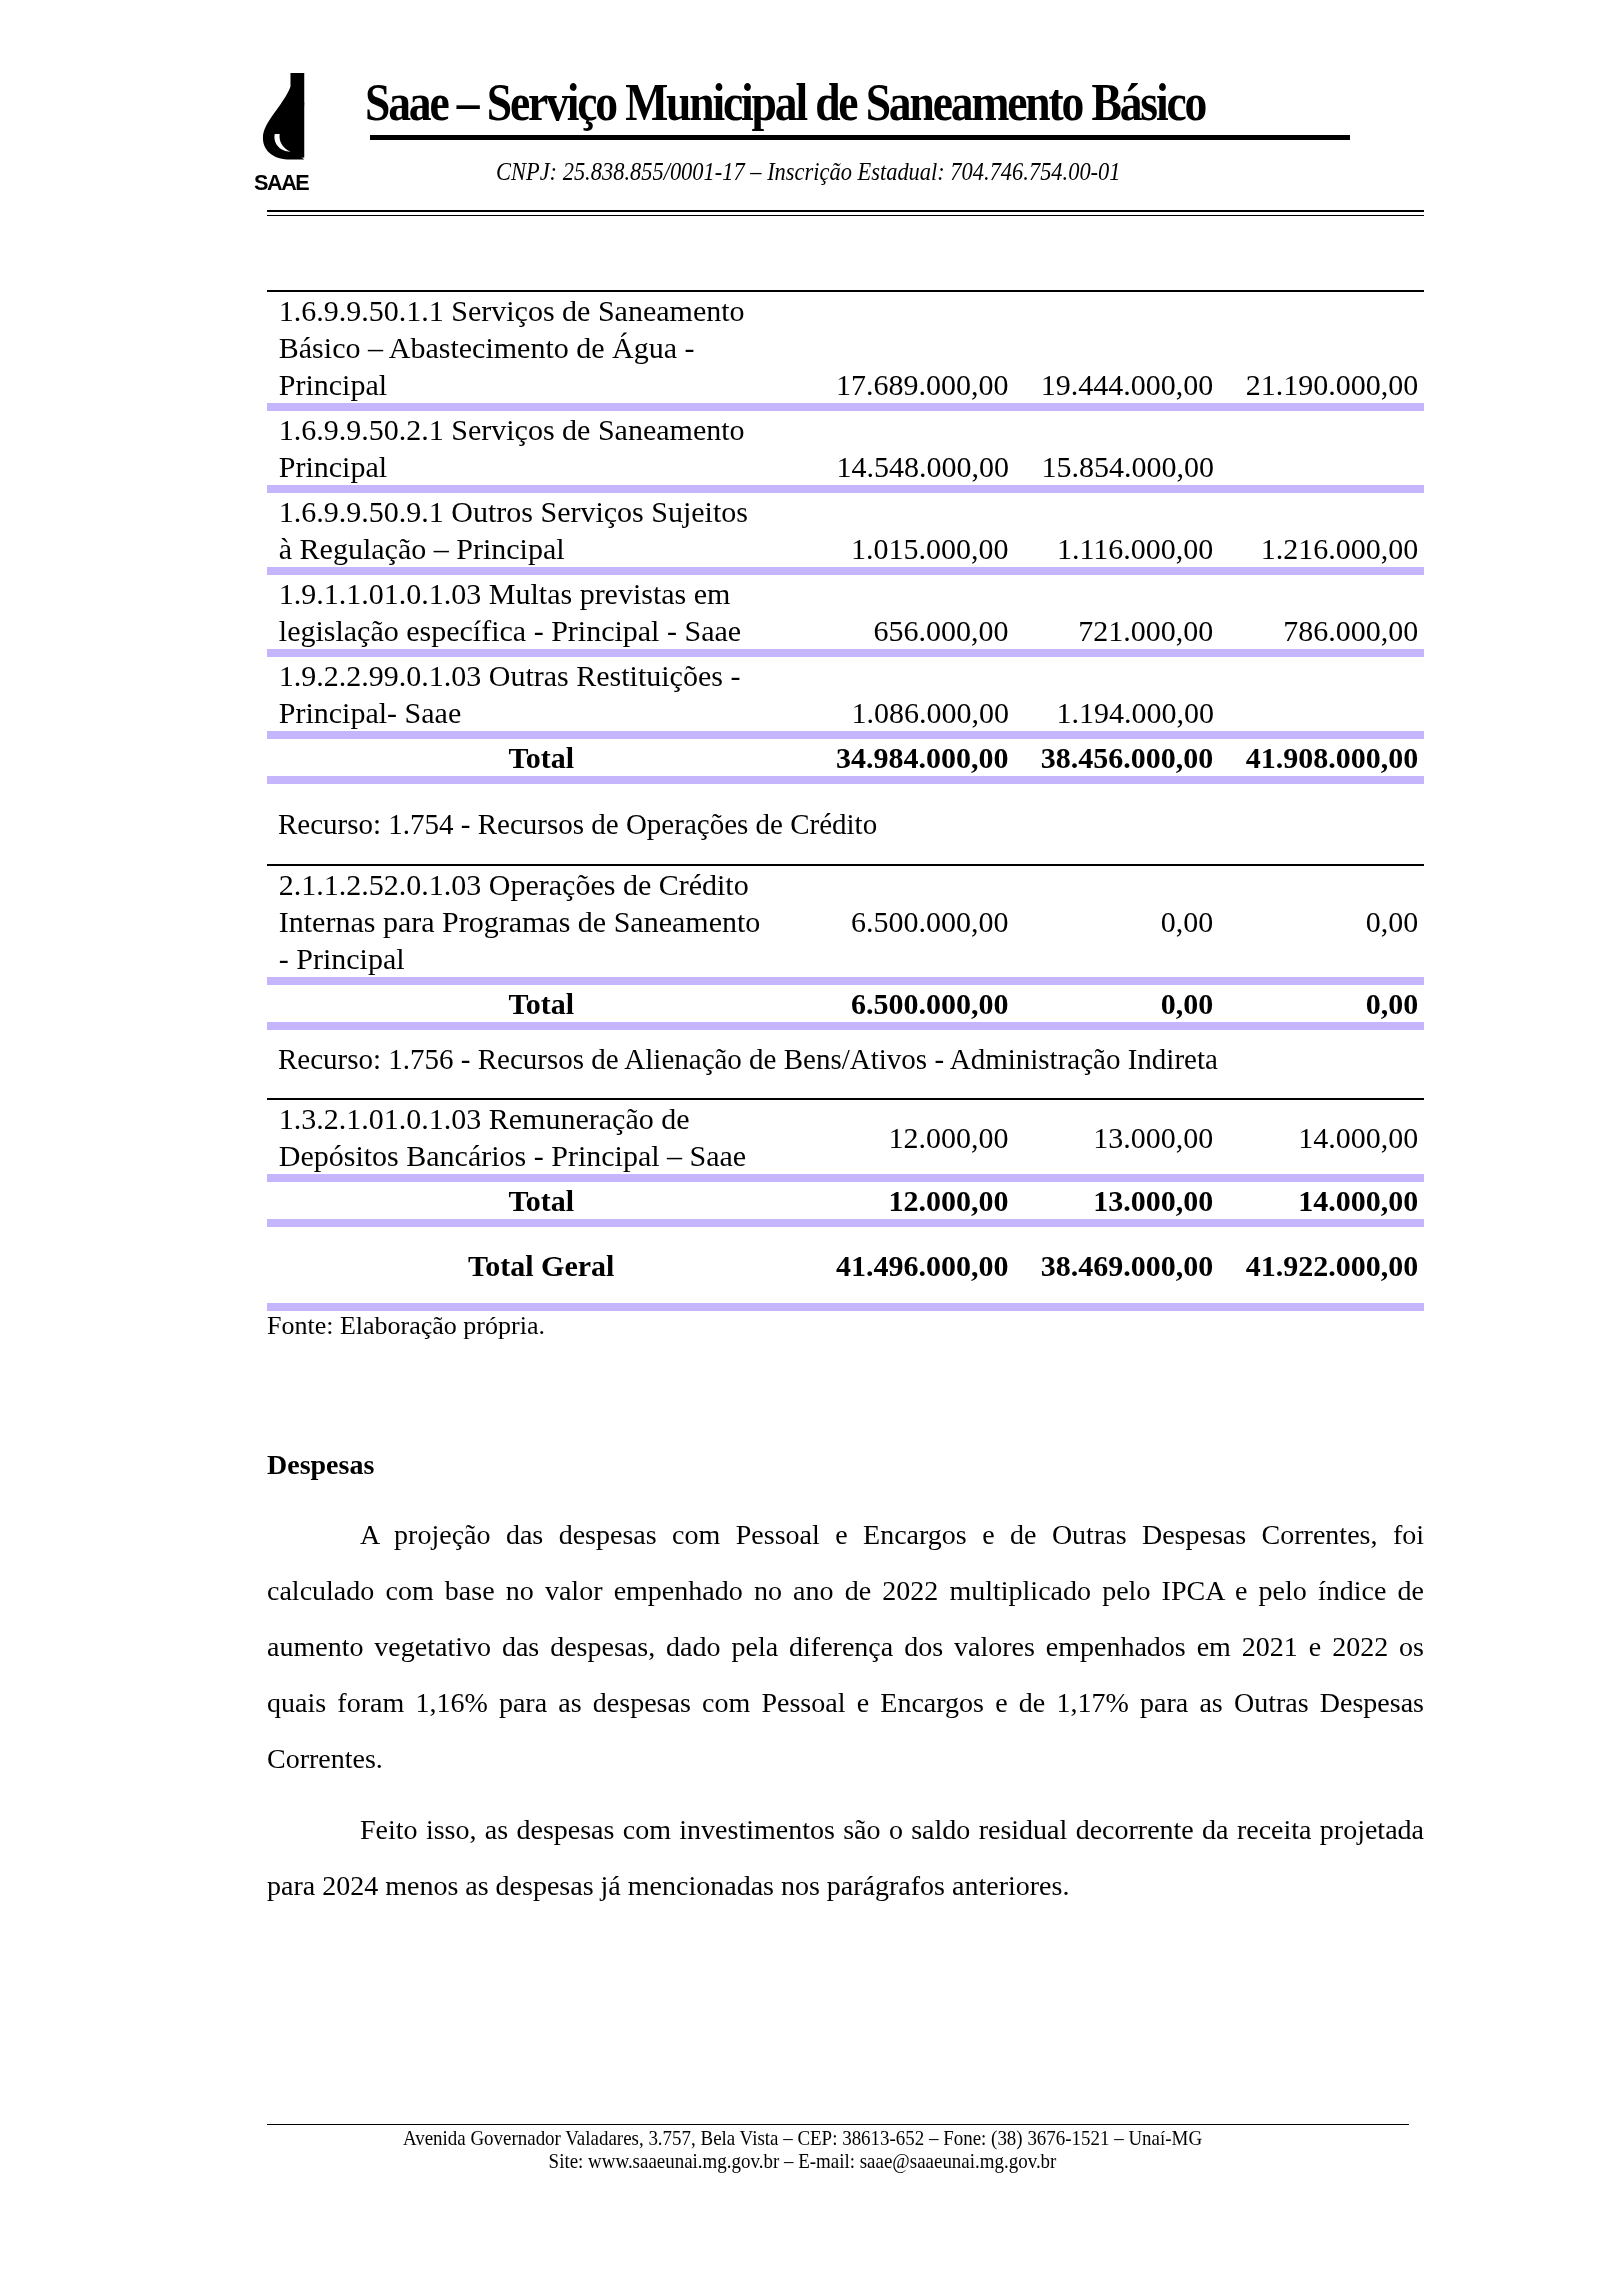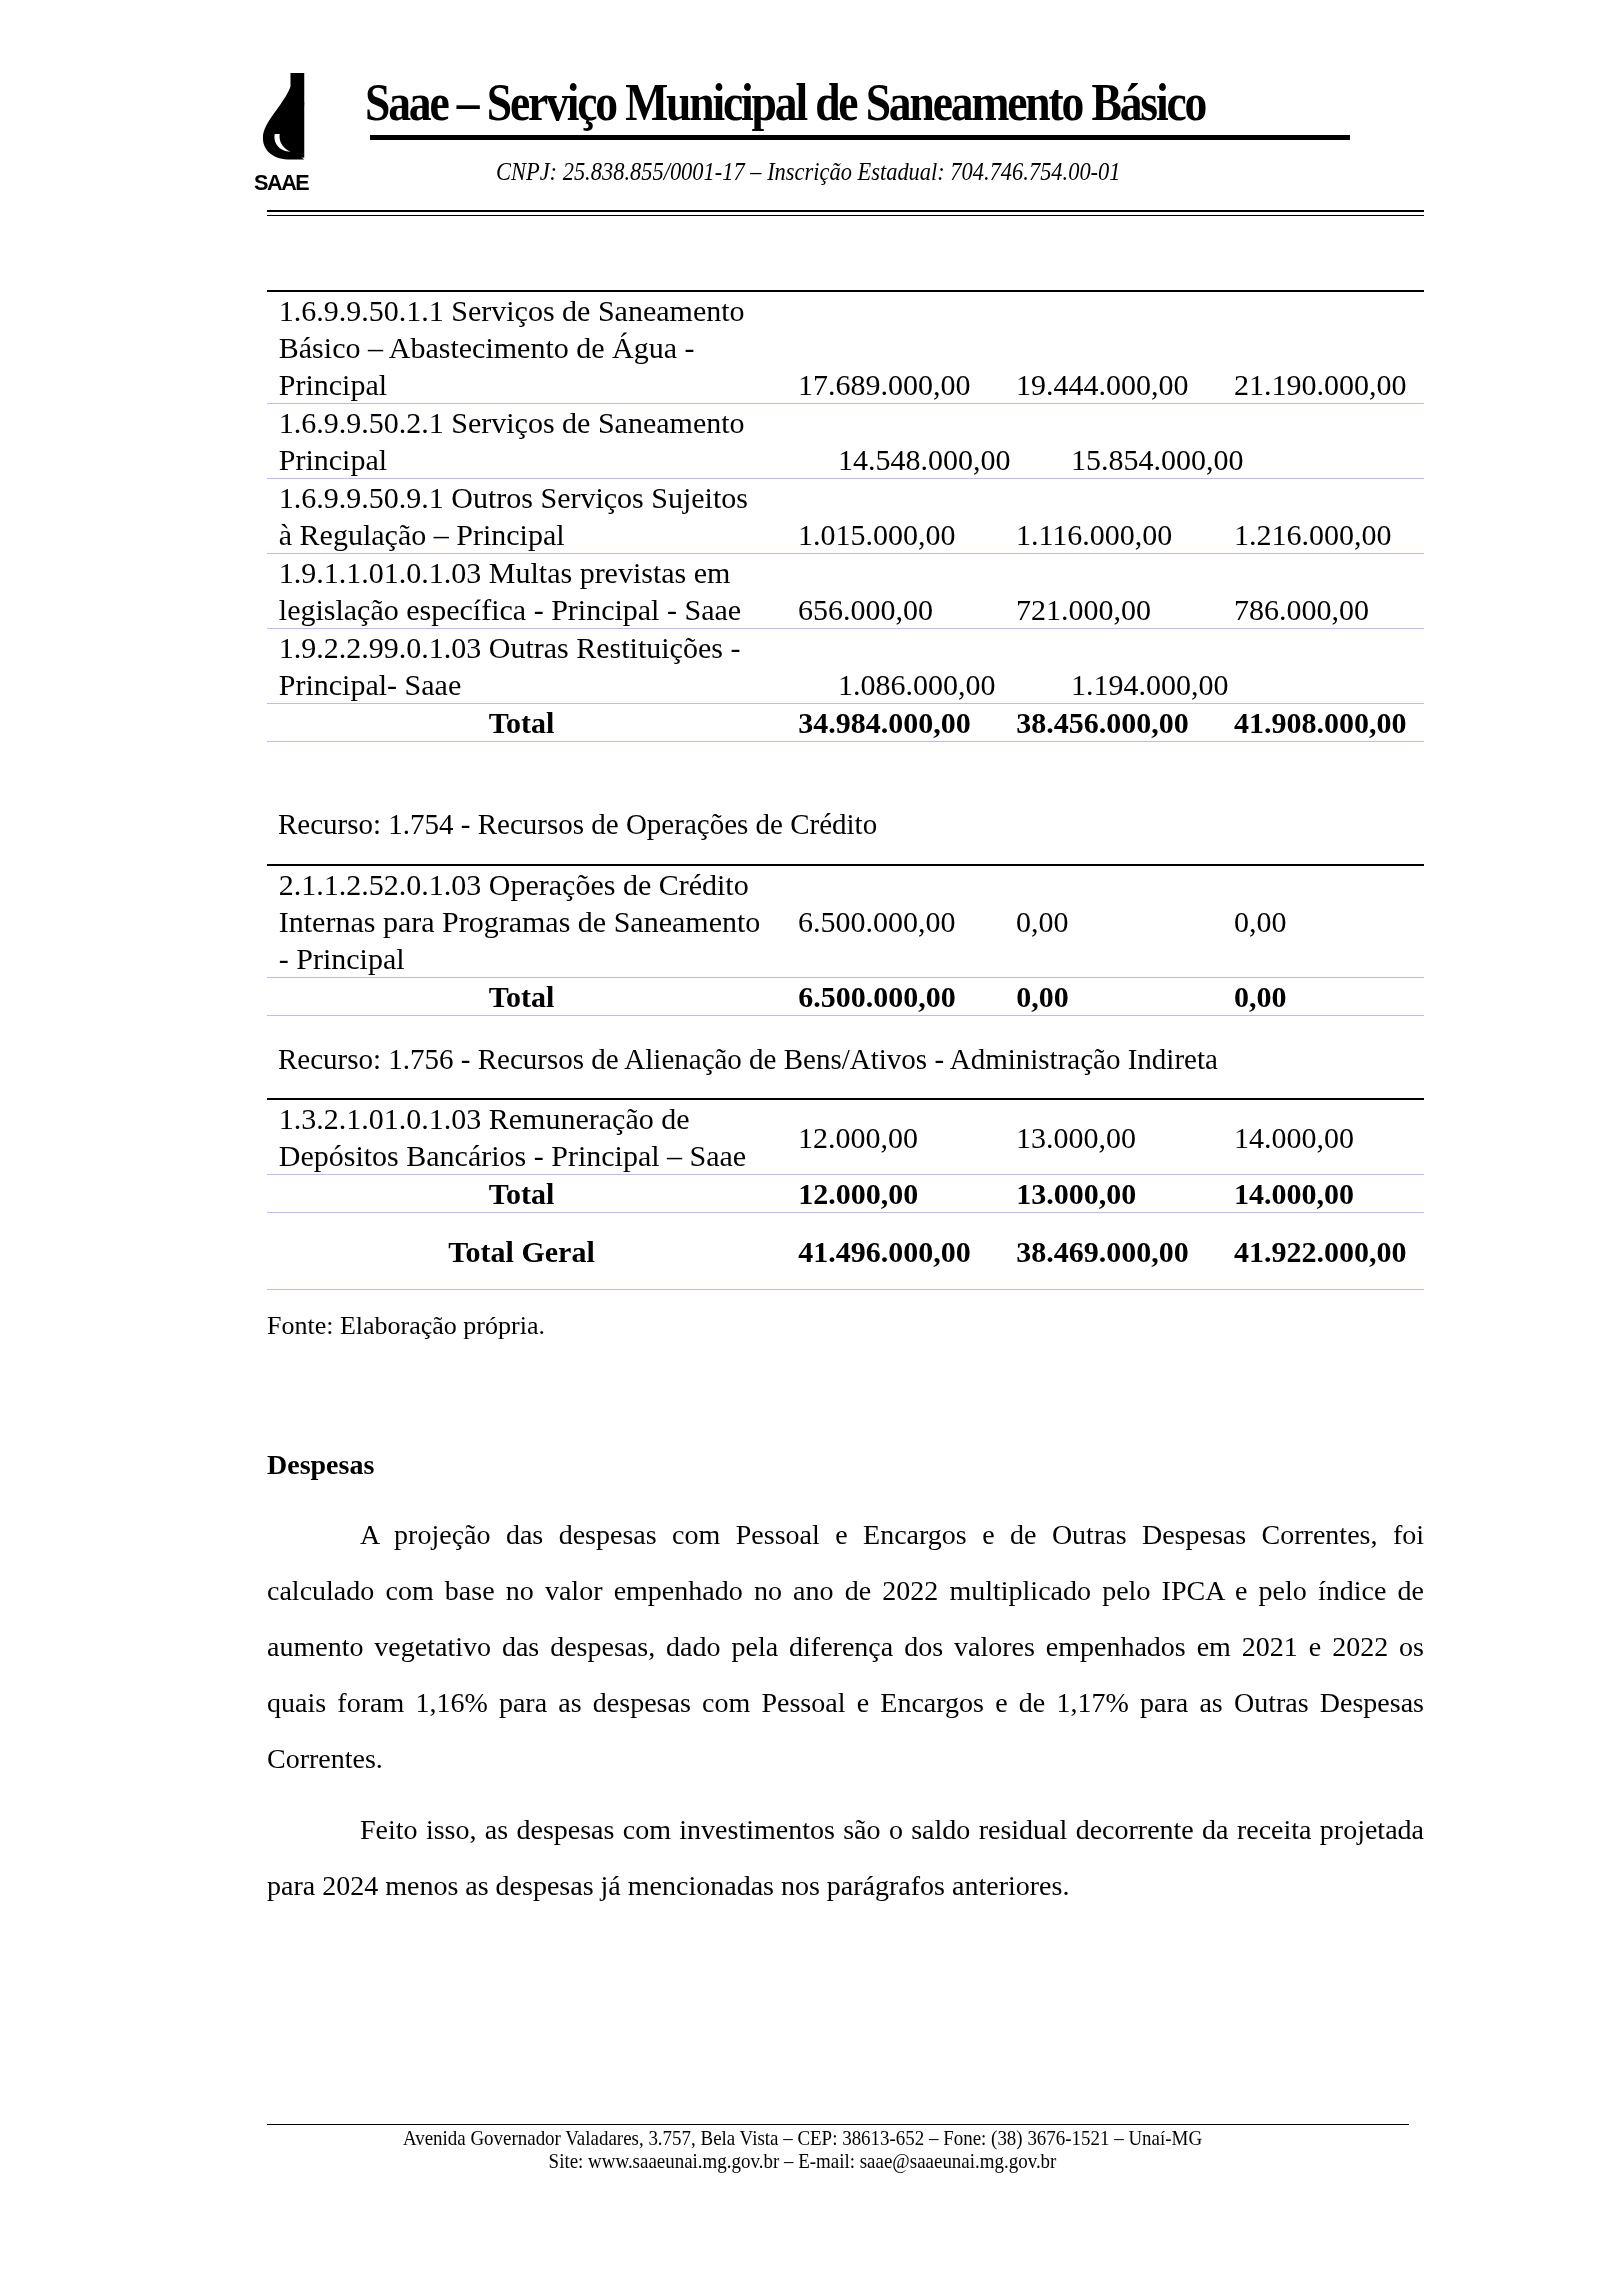--- a/index.html
+++ b/index.html
@@ -9,24 +9,24 @@
   
   .logo { position: absolute; left: 253px; top: 73px; width: 73px; height: 120px; }
   .title { position: absolute; left: 365px; top: 76px; font-family: "Liberation Serif", serif; font-weight: bold; font-size: 53px; letter-spacing: -2.5px; line-height: 1; transform: scaleX(0.86); transform-origin: left top; white-space: nowrap; }
   .title-underline { position: absolute; left: 370px; top: 135px; width: 980px; height: 4.9px; background: #000; }
   .cnpj { position: absolute; left: 496px; top: 157px; font-style: italic; font-size: 25.5px; transform: scaleX(0.88); transform-origin: left top; white-space: nowrap; }
   .rule-top1 { position: absolute; left: 267px; top: 210px; width: 1157px; height: 2px; background: #000; }
   .rule-top2 { position: absolute; left: 267px; top: 215px; width: 1157px; height: 1px; background: #000; }
 
   
   .tbl { position: absolute; left: 267px; width: 1157px; font-size: 30px; line-height: 37px; }
-  .row { position: relative; display: flex; border-bottom: 1px solid #c4b5fd; gap: 28px; }
+  .row { position: relative; display: flex; border-bottom: 8px solid #c4b5fd; }
   .row.top-border { border-top: 2px solid #000; }
   .c0 { width: 543px; padding-left: 11.8px; box-sizing: border-box; }
-  .cn { width: 205px; padding-right: 5.9px; box-sizing: border-box; display: flex; flex-direction: column; justify-content: flex-end; }
+  .cn { width: 205px; text-align: right; padding-right: 5.9px; box-sizing: border-box; display: flex; flex-direction: column; justify-content: flex-end; }
   .cn.mid { justify-content: center; }
   .row.total { font-weight: bold; }
   .row.total .c0 { text-align: center; padding-right: 5.9px; }
   .section-title { position: absolute; left: 278px; font-weight: normal; font-size: 29px; white-space: nowrap; }
 
   .source { position: absolute; left: 267px; top: 1311px; font-size: 26px; }
   .sub-heading { position: absolute; left: 267px; top: 1449px; font-weight: bold; font-size: 28px; }
   .para { position: absolute; left: 267px; width: 1157px; font-size: 28px; line-height: 56px; text-align: justify; text-indent: 93px; }
   .para.p1 { top: 1507px; }
   .para.p2 { top: 1802px; }

